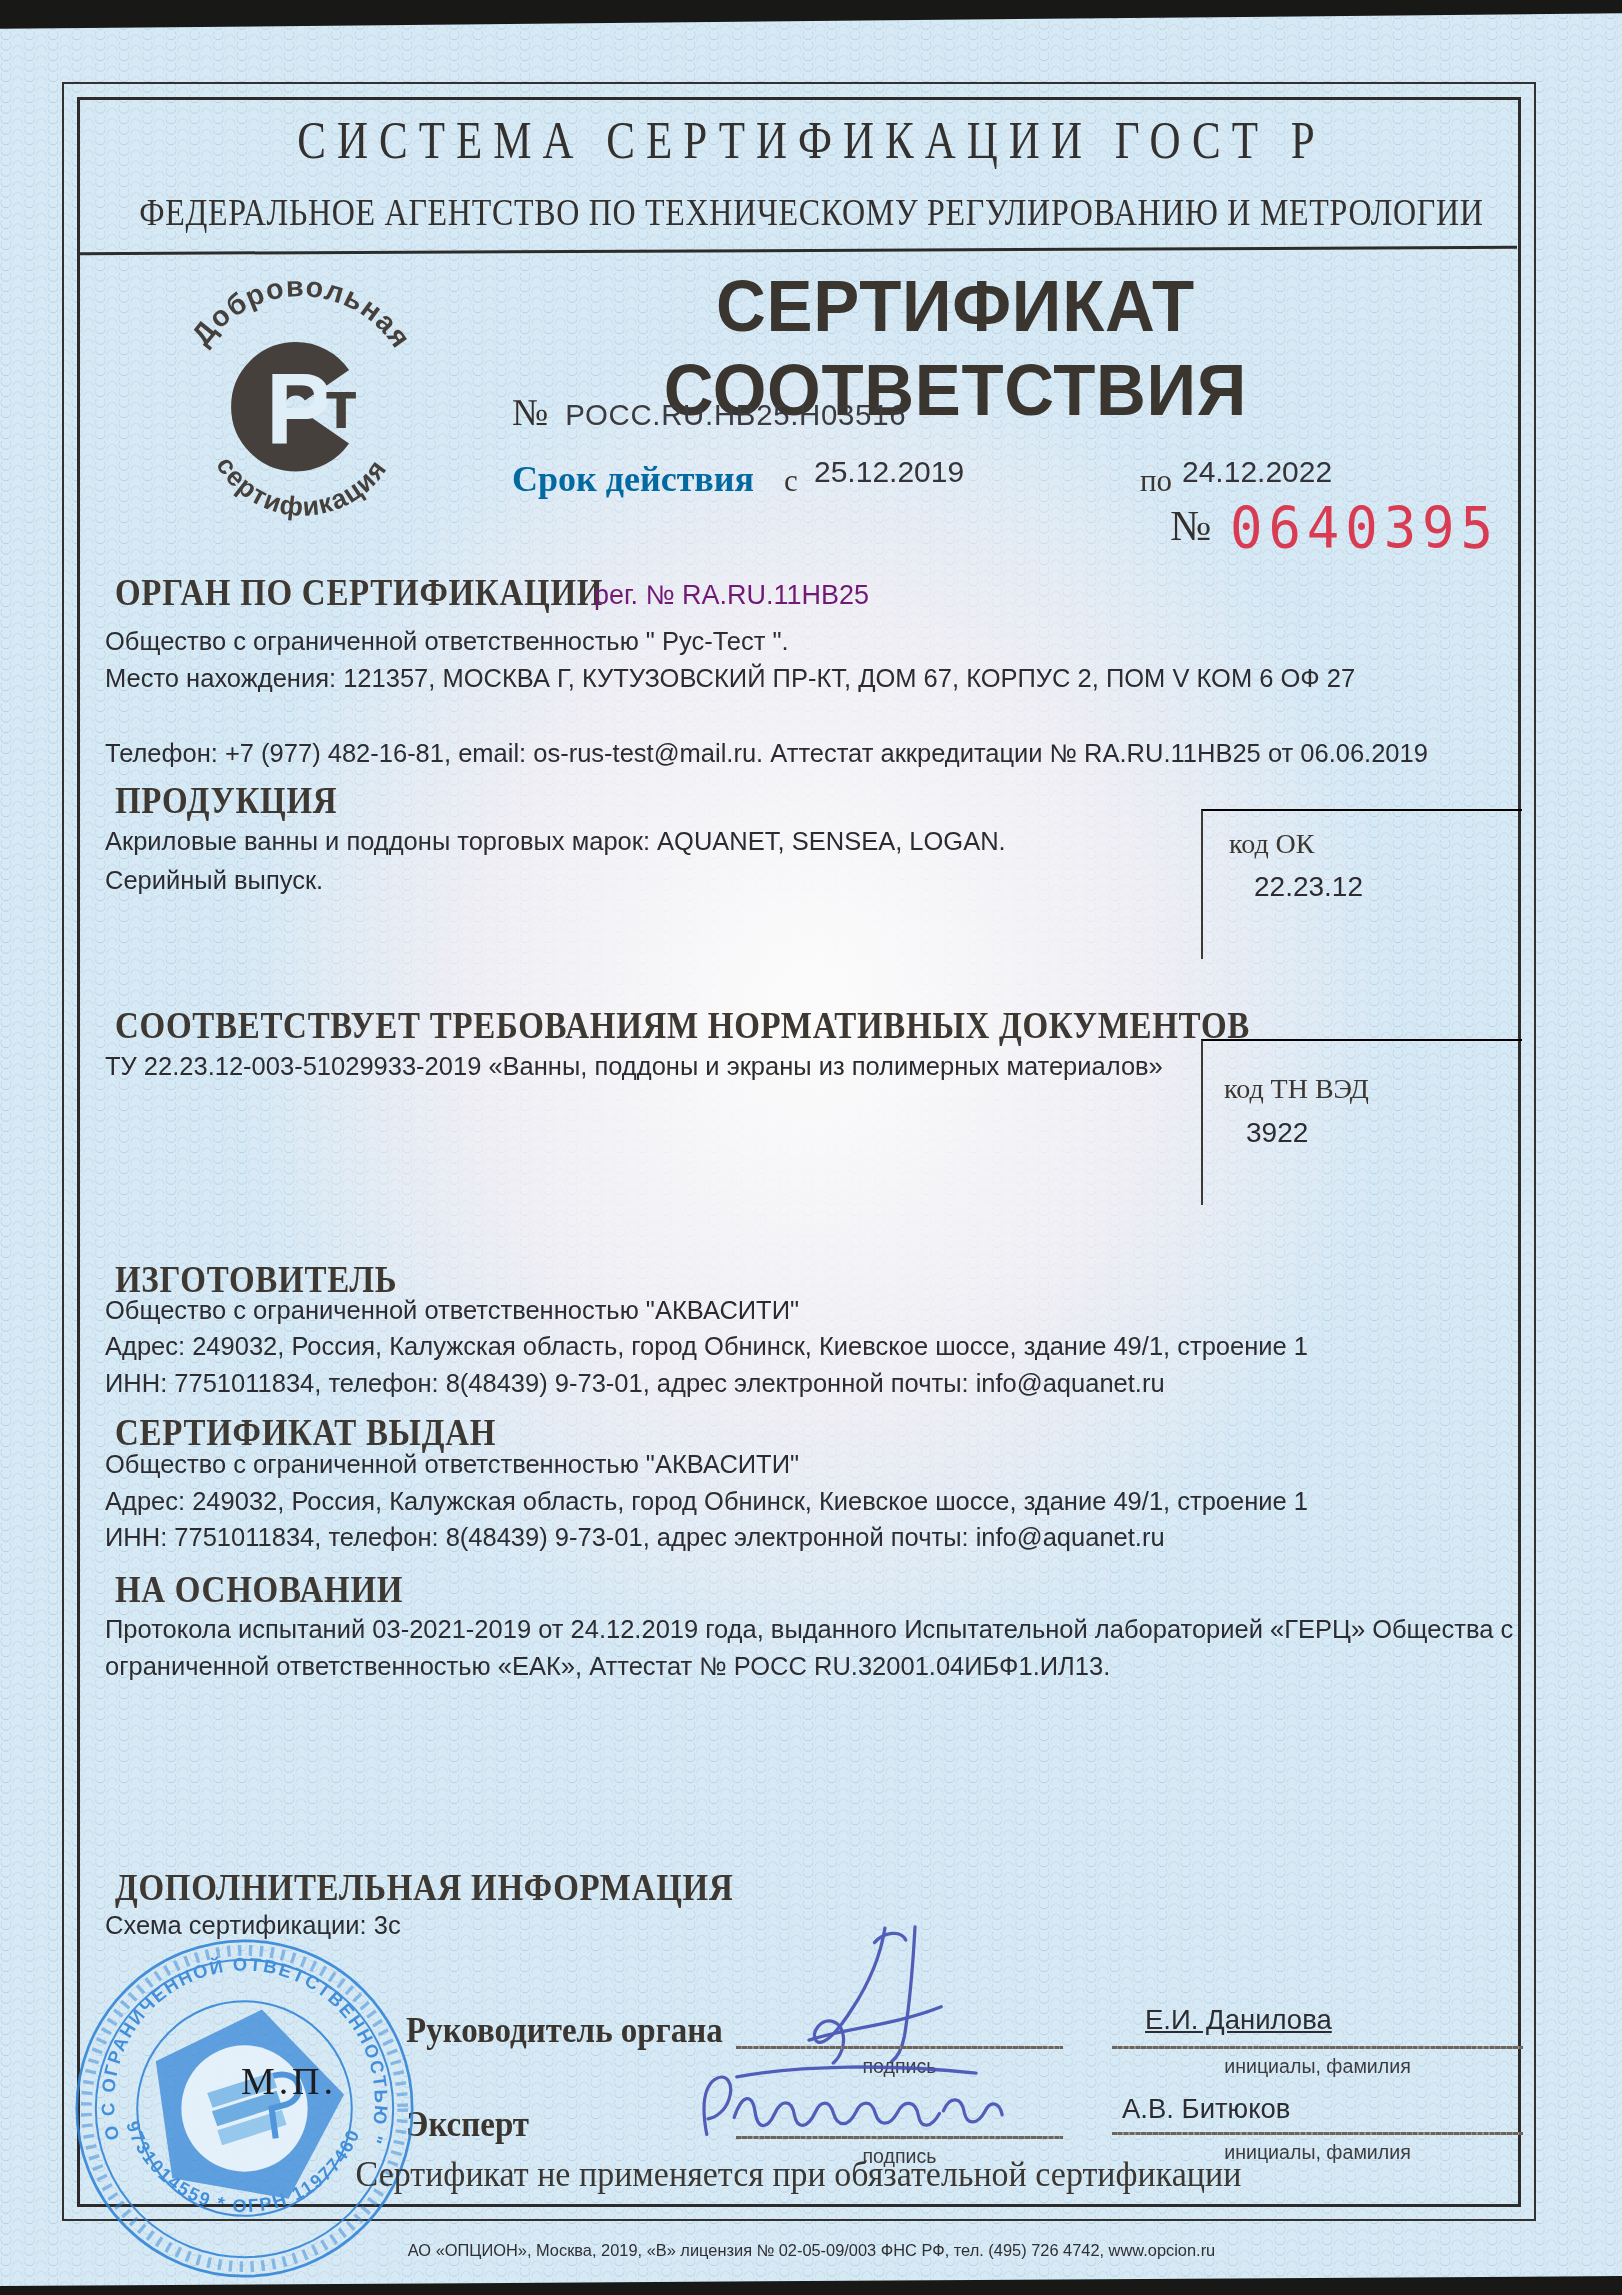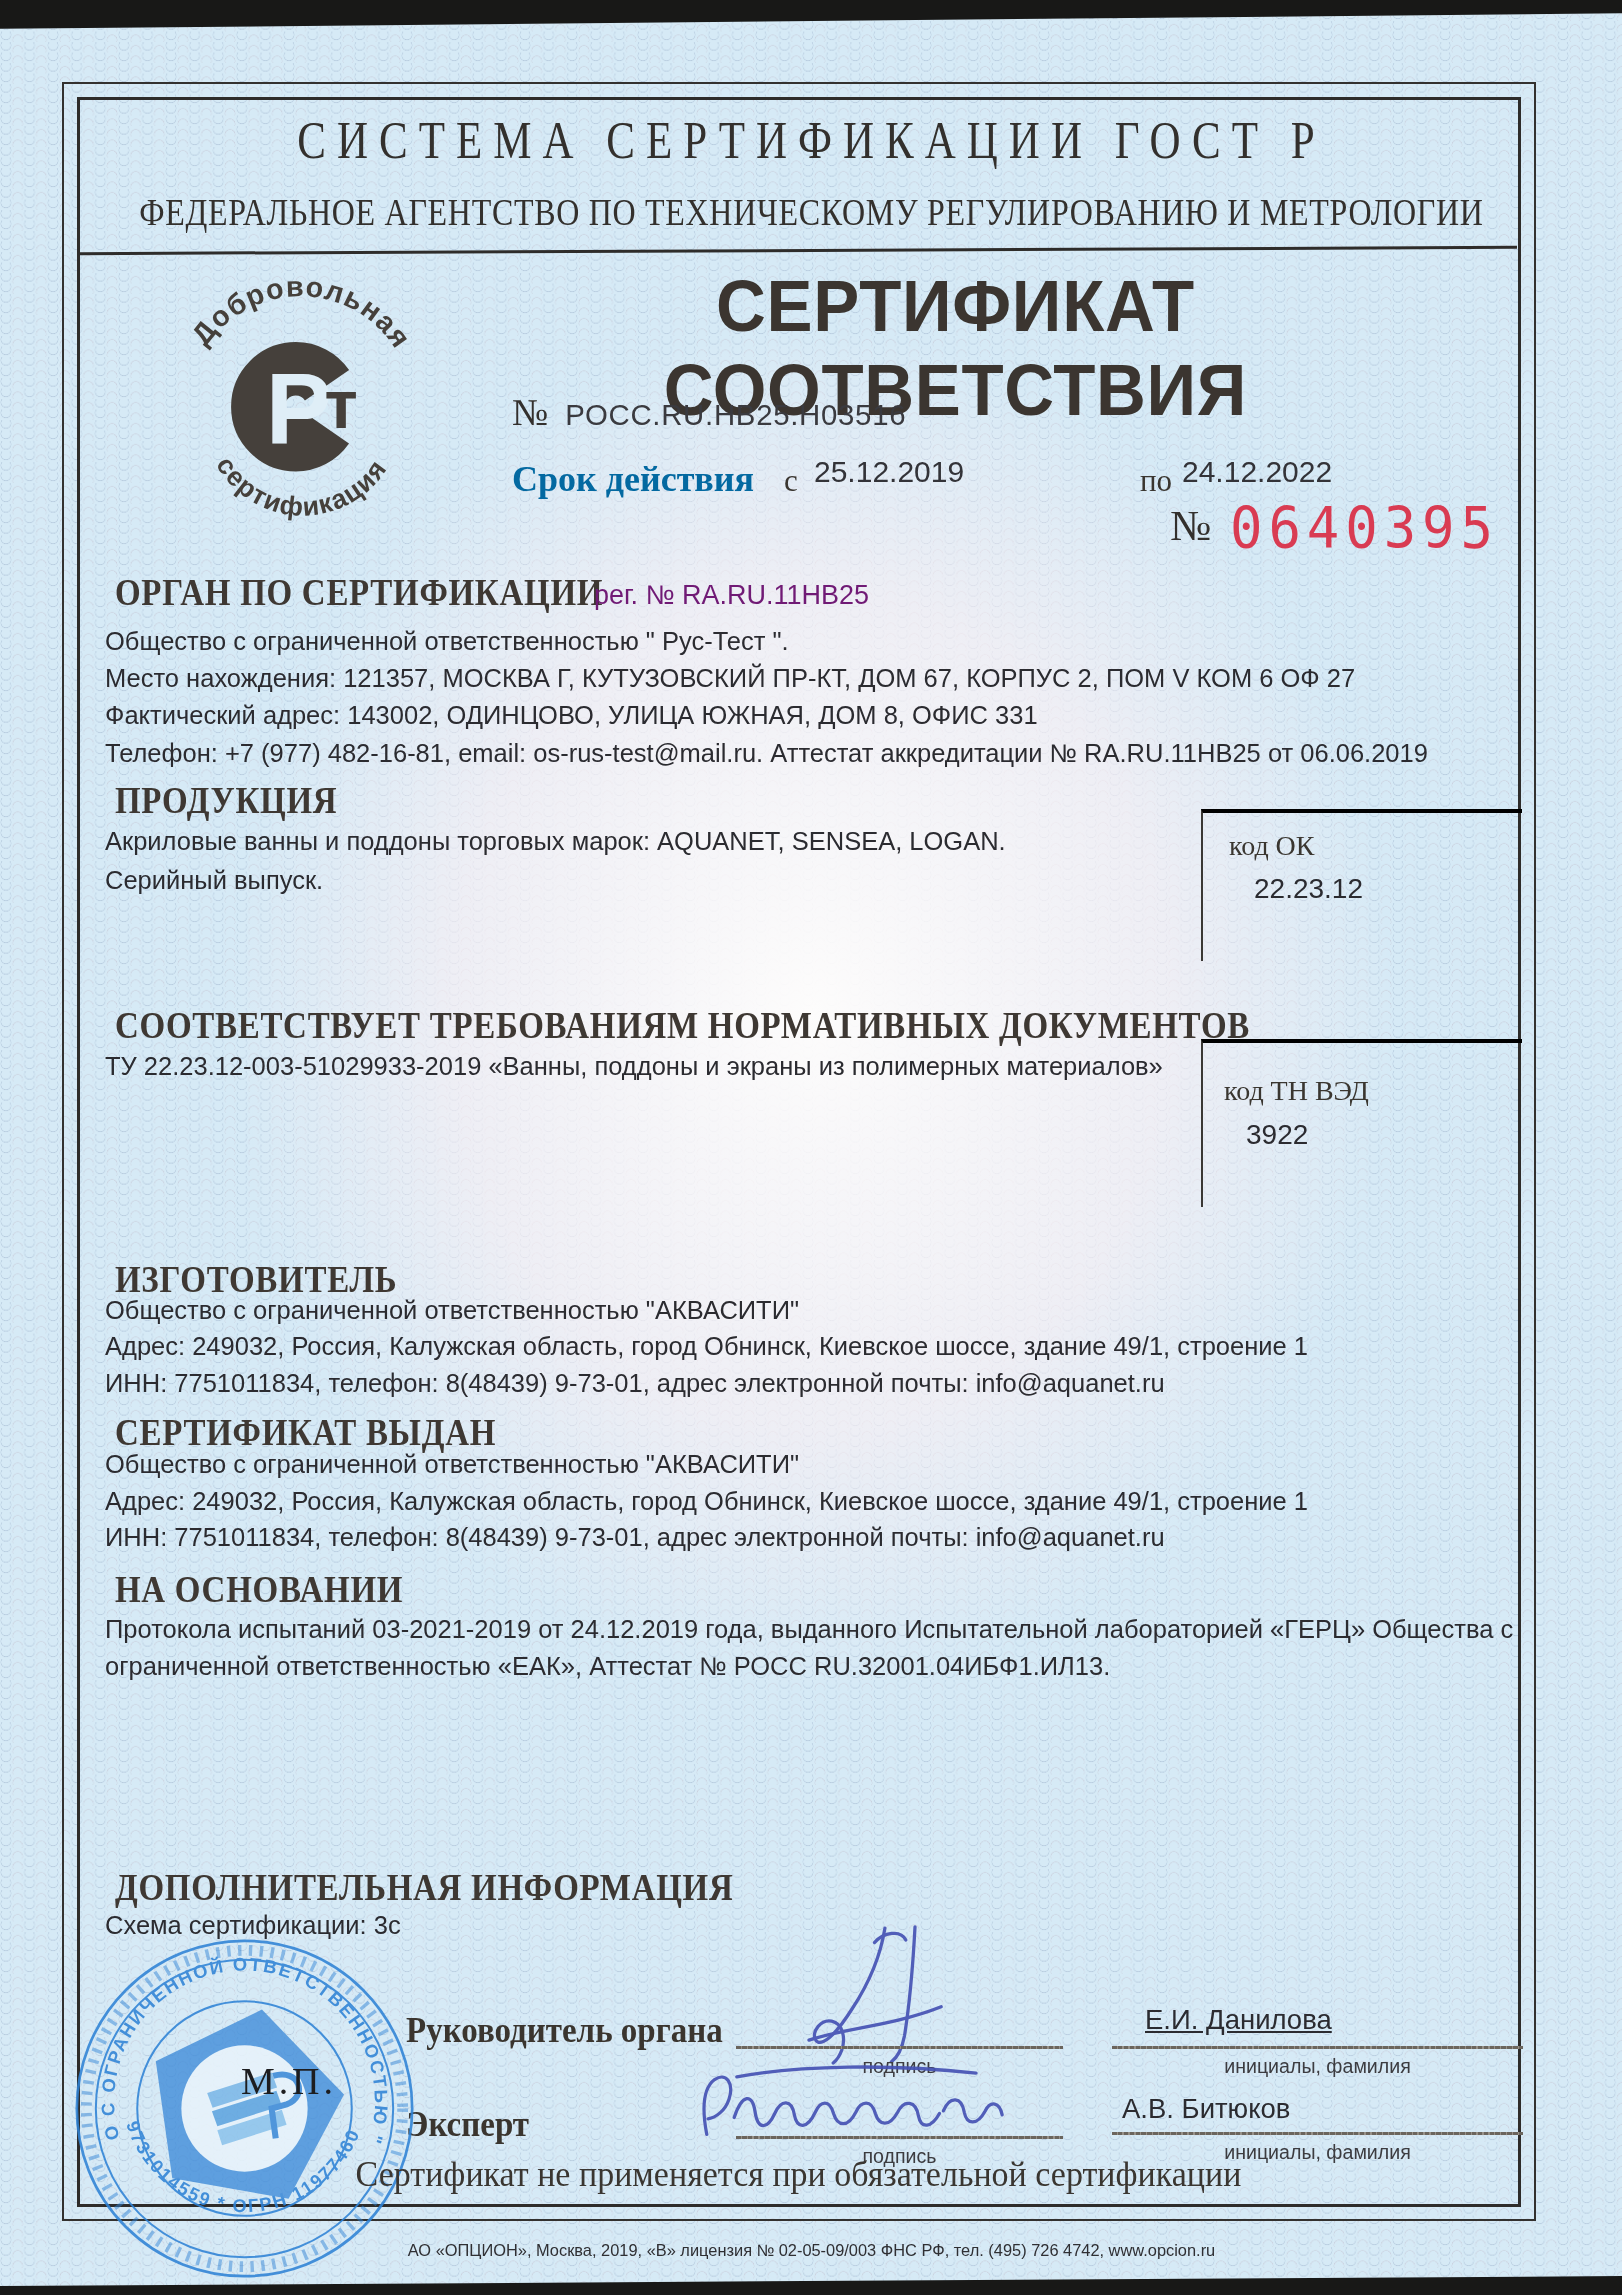--- a/index.html
+++ b/index.html
@@ -36,21 +36,21 @@
   .validity-label{left:512px;top:458px;font-size:36px;font-weight:bold;color:#0369a1;}
   .validity-c{left:784px;top:463px;font-size:31px;color:#3a3630;}
   .validity-from{left:814px;top:455px;font-size:30px;color:#333338;}
   .validity-po{left:1140px;top:463px;font-size:31px;color:#3a3630;text-align:right;}
   .validity-to{left:1182px;top:455px;font-size:30px;color:#333338;}
   .serial-sign{left:1170px;top:501px;font-size:43px;color:#33302d;}
   .serial-num{left:1230px;top:495px;font-size:54px;letter-spacing:5.9px;color:#d93b52;transform:scaleY(1.06);transform-origin:left top;}
   .sec-head{font-size:33px;font-weight:bold;color:#3e3833;transform:scaleY(1.12);transform-origin:left top;letter-spacing:0.7px;}
   .body-line{font-size:25.5px;color:#2b2b30;}
   .reg-no{font-size:27px;color:#701a75;}
-  .code-box{position:absolute;border-top:4px solid #000000;border-left:2px solid #3a3835;}
+  .code-box{position:absolute;border-top:2px solid #000000;border-left:2px solid #3a3835;}
   .code-label{font-size:28px;color:#3a3630;}
   .code-val{font-size:28px;color:#2b2b30;}
   .sig-line{position:absolute;height:2.6px;
      background:repeating-linear-gradient(90deg,#6b655d 0 4.6px,#979188 4.6px 5.9px);}
   .sig-caption{position:absolute;font-size:19.6px;color:#3c3c40;text-align:center;}
   .sig-name{position:absolute;font-size:27.5px;color:#2b2b30;}
   .sig-label{font-size:33px;font-weight:bold;color:#3a352f;transform:scaleY(1.1);transform-origin:left top;}
   .note-bottom{left:80px;top:2154px;width:1437px;text-align:center;font-size:34px;color:#3a3631;
      transform:scaleY(1.08);transform-origin:center top;}
   .footer-print{left:0;top:2241px;width:1623px;text-align:center;font-size:16.4px;color:#2f2f33;letter-spacing:0px;}
@@ -102,21 +102,20 @@
   <div class="abs serif validity-po">по</div>
   <div class="abs validity-to">24.12.2022</div>
 
   <div class="abs serif serial-sign">№</div>
   <div class="abs mono serial-num">0640395</div>
 
   <div class="abs serif sec-head" style="left:115px;top:573px;">ОРГАН ПО СЕРТИФИКАЦИИ</div>
   <div class="abs reg-no" style="left:594px;top:580px;">рег. № RA.RU.11НВ25</div>
   <div class="abs body-line" style="left:105px;top:627px;">Общество с ограниченной ответственностью " Рус-Тест ".</div>
   <div class="abs body-line" style="left:105px;top:664px;">Место нахождения: 121357, МОСКВА Г, КУТУЗОВСКИЙ ПР-КТ, ДОМ 67, КОРПУС 2, ПОМ V КОМ 6 ОФ 27</div>
-  <div class="abs body-line" style="left:105px;top:701px;">Фактический адрес: 143002, ОДИНЦОВО, УЛИЦА ЮЖНАЯ, ДОМ 8, ОФИС 331</div>
   <div class="abs body-line" style="left:105px;top:739px;">Телефон: +7 (977) 482-16-81, email: os-rus-test@mail.ru. Аттестат аккредитации № RA.RU.11НВ25 от 06.06.2019</div>
 
   <div class="abs serif sec-head" style="left:115px;top:781px;">ПРОДУКЦИЯ</div>
   <div class="abs body-line" style="left:105px;top:827px;">Акриловые ванны и поддоны торговых марок:  AQUANET, SENSEA, LOGAN.</div>
   <div class="abs body-line" style="left:105px;top:866px;">Серийный выпуск.</div>
   <div class="code-box" style="left:1201px;top:809px;width:319px;height:148px;">
     <div class="serif code-label" style="margin:17px 0 0 26px;">код ОК</div>
     <div class="code-val" style="margin:10.5px 0 0 51px;">22.23.12</div>
   </div>
 

